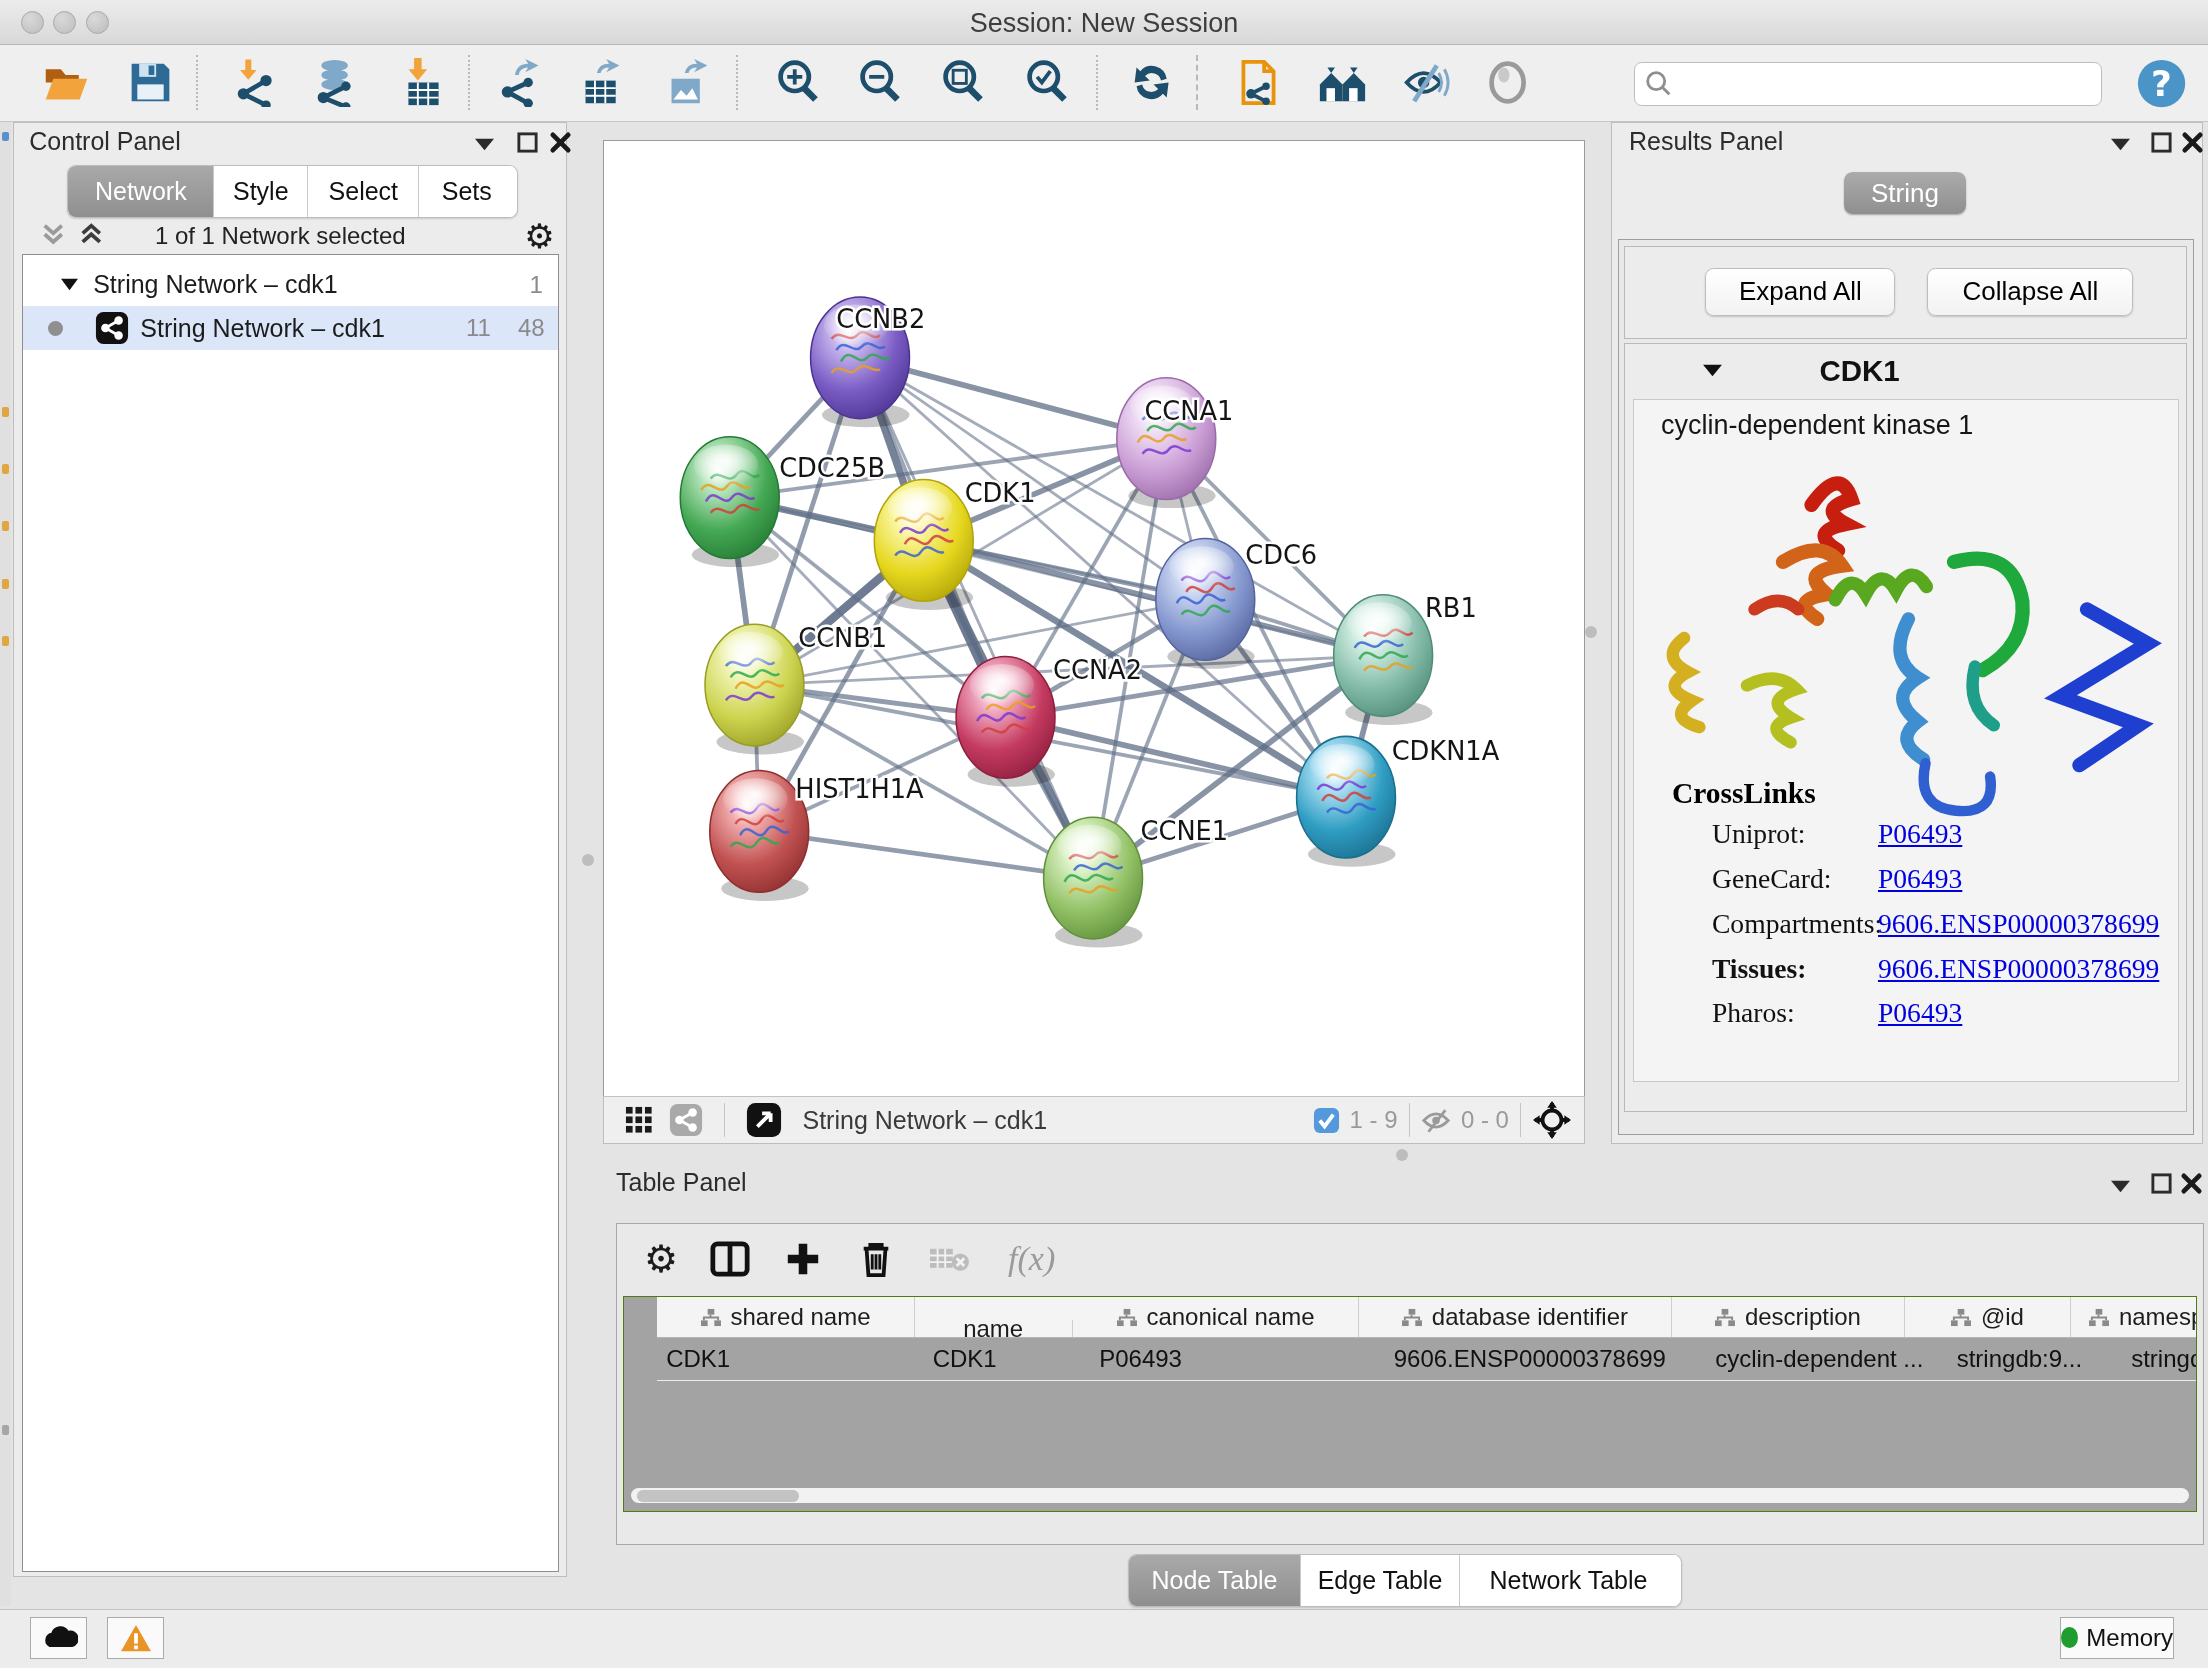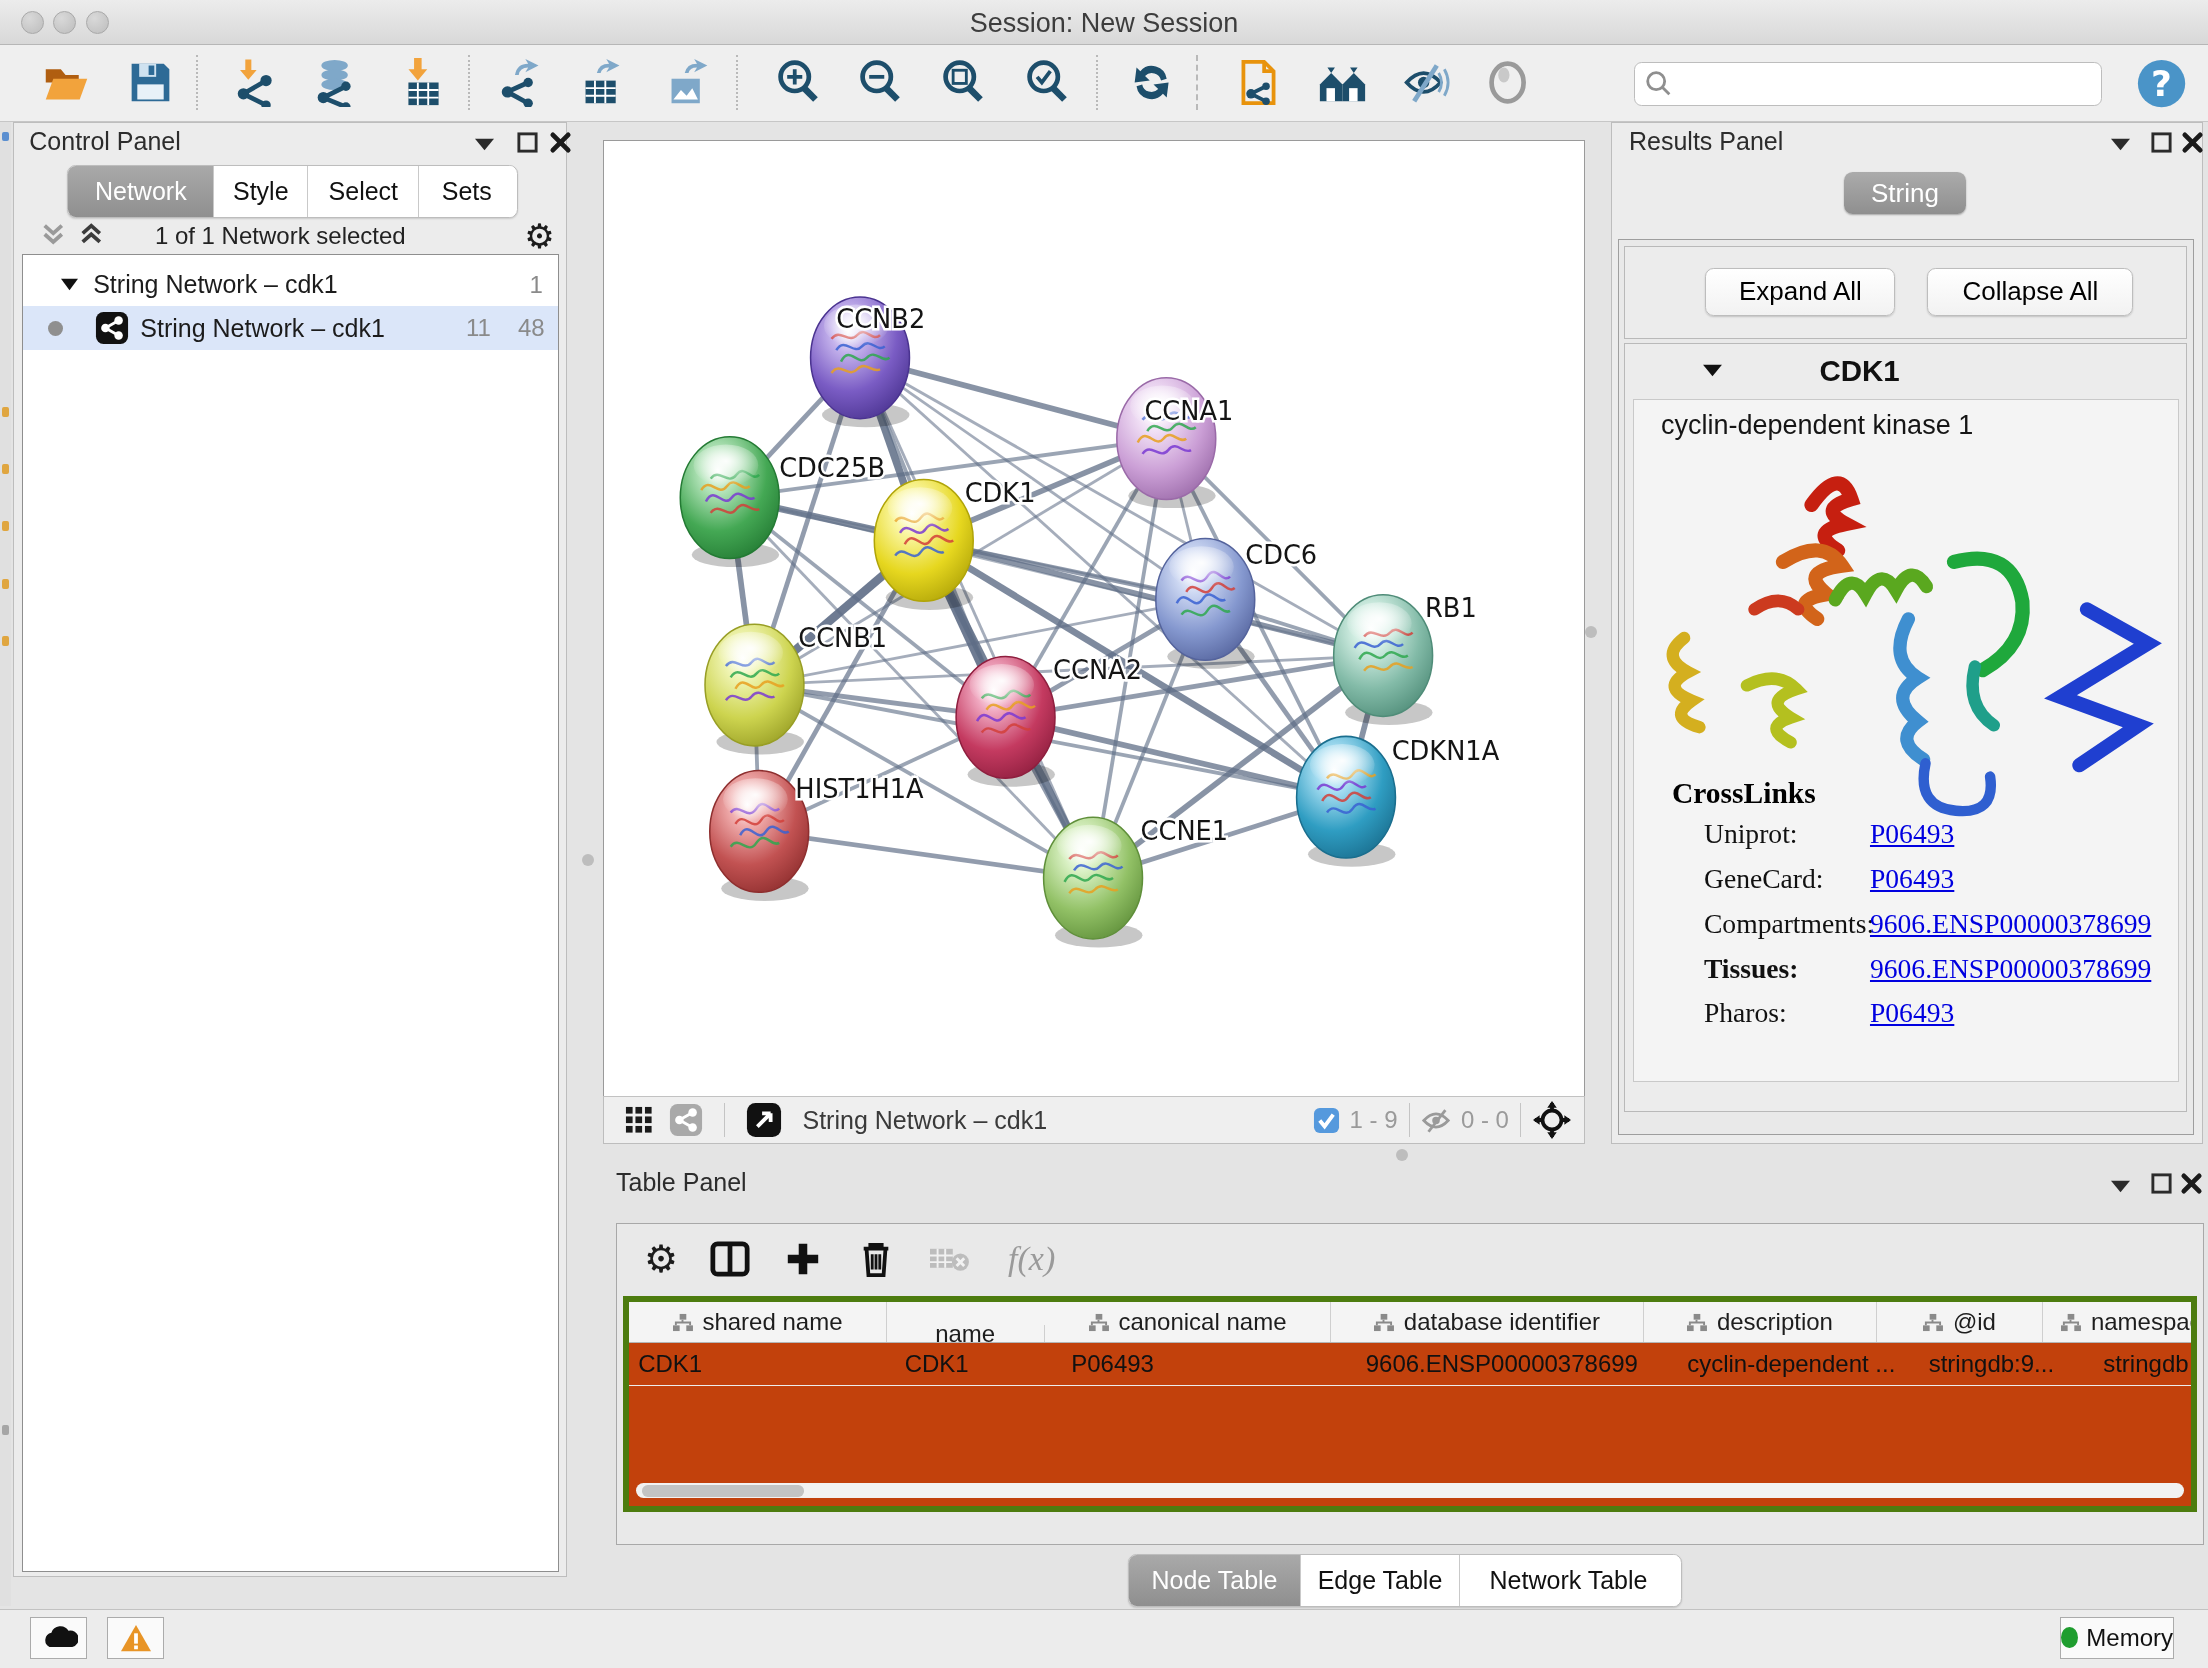--- a/index.html
+++ b/index.html
@@ -45,27 +45,27 @@
   #results-panel{position:absolute;left:1611px;top:122px;width:590px;height:1020px;background:#ececec;border:1px solid #bdbdbd;}
   #rp-outer{position:absolute;left:5.7px;top:116px;width:574px;height:894px;background:#e9e9e9;border:1px solid #9e9e9e;}
   #rp-btnrow{position:absolute;left:5.7px;top:5.7px;width:561px;height:91px;background:#ececec;border:1px solid #b9b9b9;}
   .rp-btn{position:absolute;top:21px;height:46px;background:linear-gradient(#ffffff,#f2f2f2);
     border:1px solid #bdbdbd;border-radius:8.6px;font-size:26px;text-align:center;line-height:44px;cursor:pointer;
     box-shadow:0 1px 1.9px rgba(0,0,0,.18);}
   #rp-entry{position:absolute;left:5.7px;top:103px;width:561px;height:767px;background:#ececec;border:1px solid #b9b9b9;}
   #rp-entry-head{position:absolute;left:0;top:0;width:100%;height:53px;display:flex;align-items:center;}
   #rp-white{position:absolute;left:7.6px;top:55px;width:544px;height:681px;background:#f4f4f4;border:1px solid #c9c9c9;overflow:hidden;}
   .xl-serif{font-family:"Liberation Serif",serif;}
-  .xl-row{position:absolute;font-size:27.6px;color:#111;}
+  .xl-row{position:absolute;font-size:27.6px;color:#111;margin-left:8px;}
   .xl-link{color:#0000e0;text-decoration:underline;cursor:pointer;}
   
   #table-panel-title{position:absolute;left:616px;top:1168px;font-size:25px;color:#2c2c2c;}
   #table-box{position:absolute;left:616px;top:1223px;width:1586px;height:320px;background:#e9e9e9;border:1px solid #a8a8a8;}
   #tb-toolbar{position:absolute;left:0;top:0;width:100%;height:70px;background:#e9e9e9;display:flex;align-items:center;}
-  #tb-grid{position:absolute;left:5.7px;top:72px;right:5.7px;bottom:32px;background:#c2410c;border:6px solid #4d7c0f;overflow:hidden;}
+  #tb-grid{position:absolute;left:5.7px;top:72px;right:5.7px;bottom:32px;background:#a3a3a3;border:1px solid #4d7c0f;overflow:hidden;padding-left:33px;}
   #tb-header{display:flex;height:40px;background:#f4f4f4;border-bottom:1px solid #b5b5b5;}
   .th{display:flex;align-items:center;justify-content:center;gap:9.5px;font-size:24px;color:#1d1d1d;
     border-right:1px solid #cfcfcf;overflow:hidden;white-space:nowrap;flex:none;cursor:pointer;}
   #tb-row{display:flex;height:42px;border-bottom:1px solid #ededed;}
   .td{font-size:24px;color:#111;padding-left:9.5px;display:flex;align-items:center;overflow:hidden;white-space:nowrap;flex:none;}
   #tb-hscroll{position:absolute;left:7.6px;bottom:7.6px;right:7.6px;height:15px;background:#f2f2f2;border-radius:7.6px;}
   #tb-hthumb{position:absolute;left:5.7px;top:1.9px;width:162px;height:11.4px;background:#c3c3c3;border-radius:5.7px;cursor:pointer;}
   
   #bottombar{position:absolute;left:0;top:1609px;width:2208px;height:59px;background:#ececec;border-top:1px solid #c2c2c2;}
   .bb-btn{position:absolute;top:6.7px;width:55px;height:40px;background:#fafafa;border:1.9px solid #ababab;

